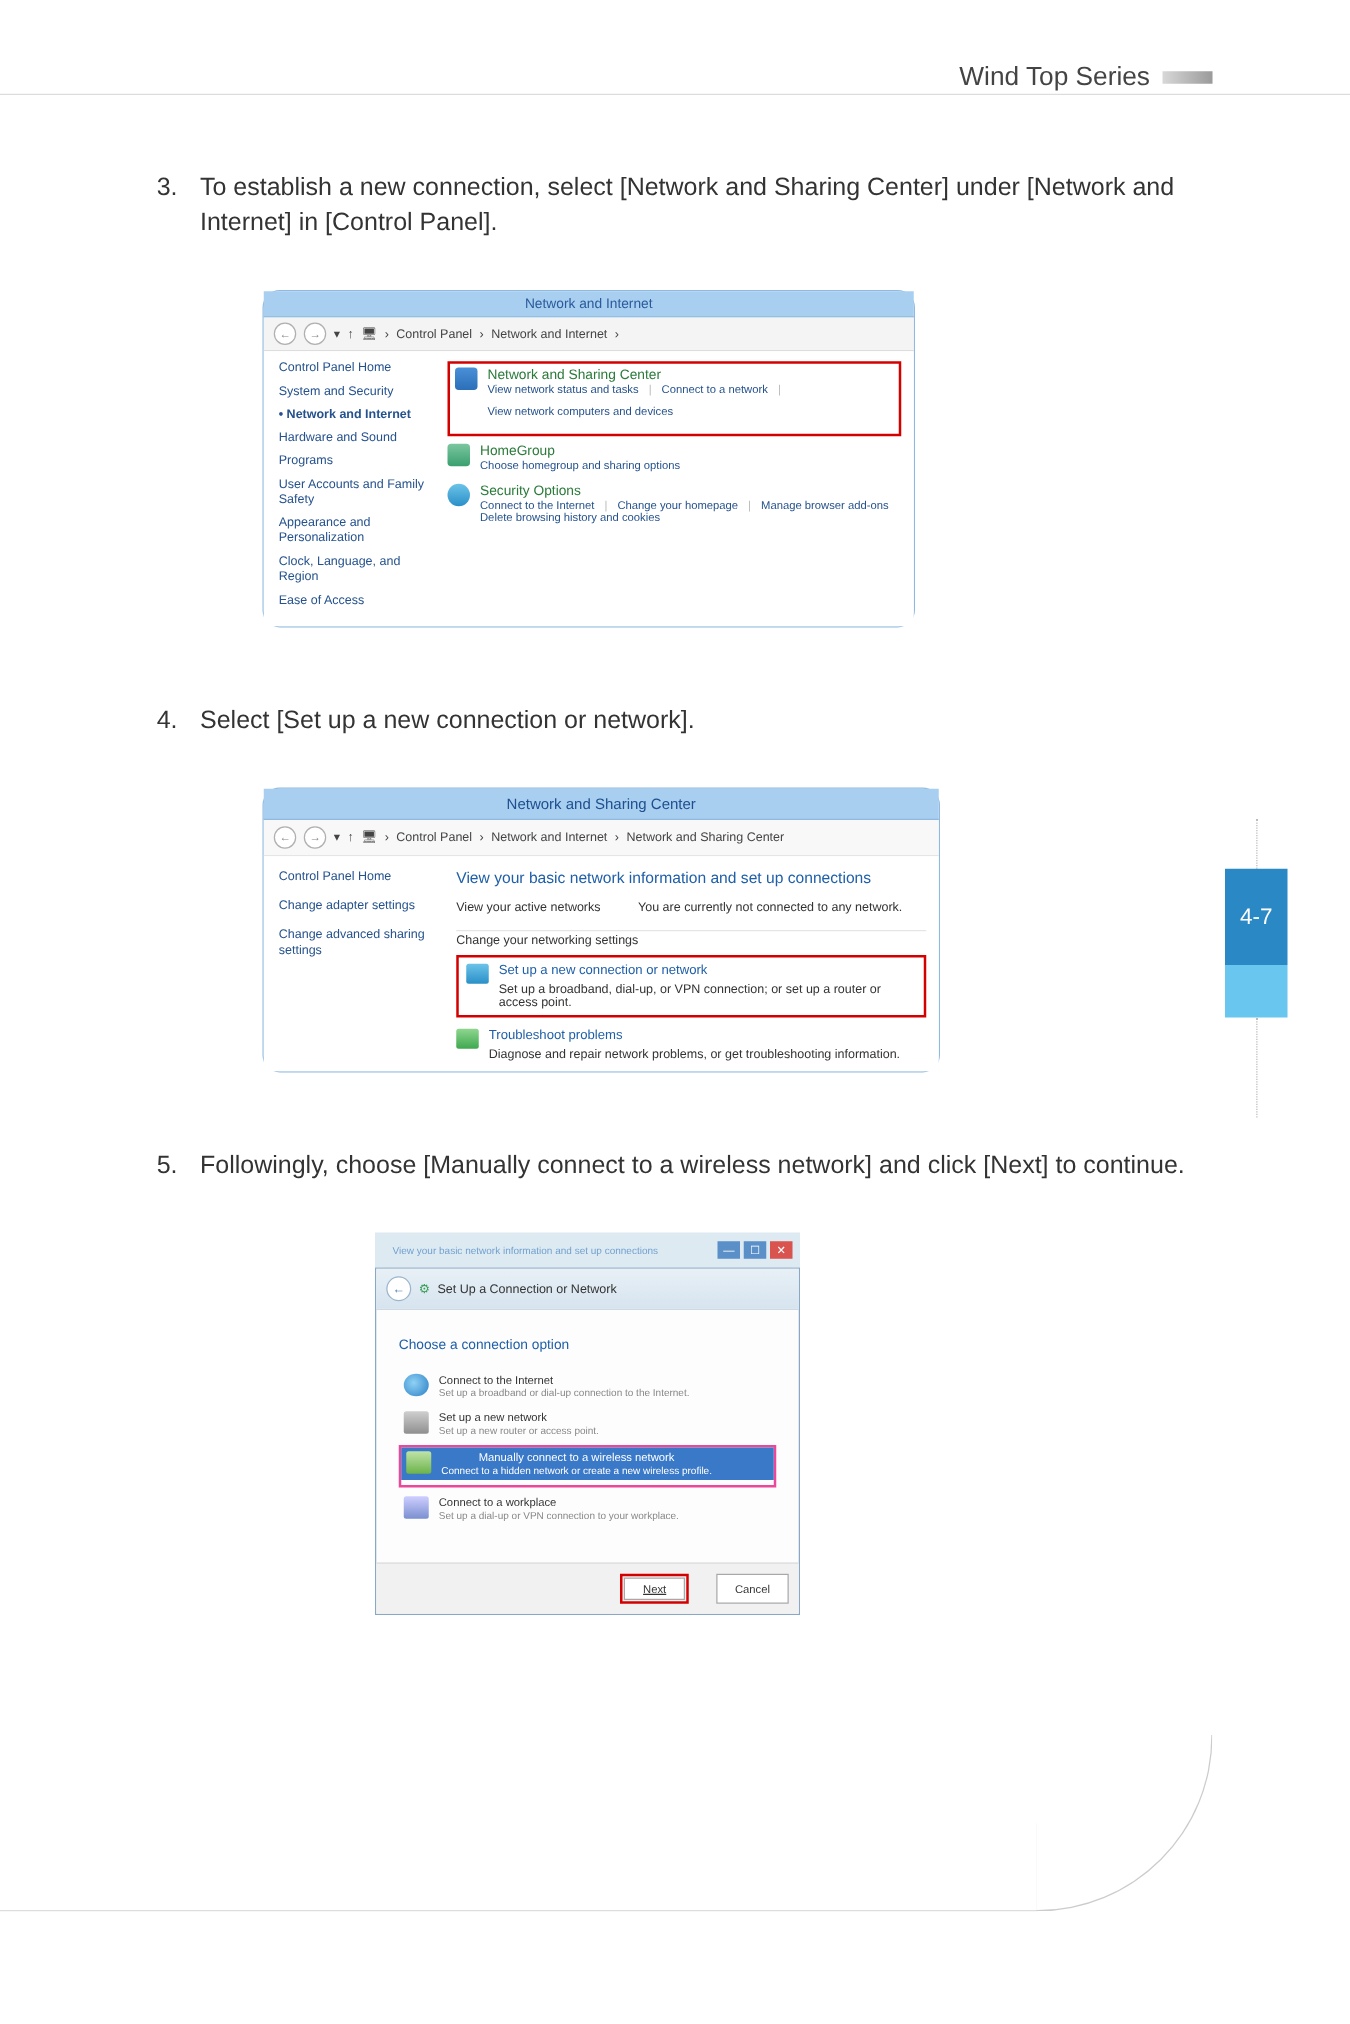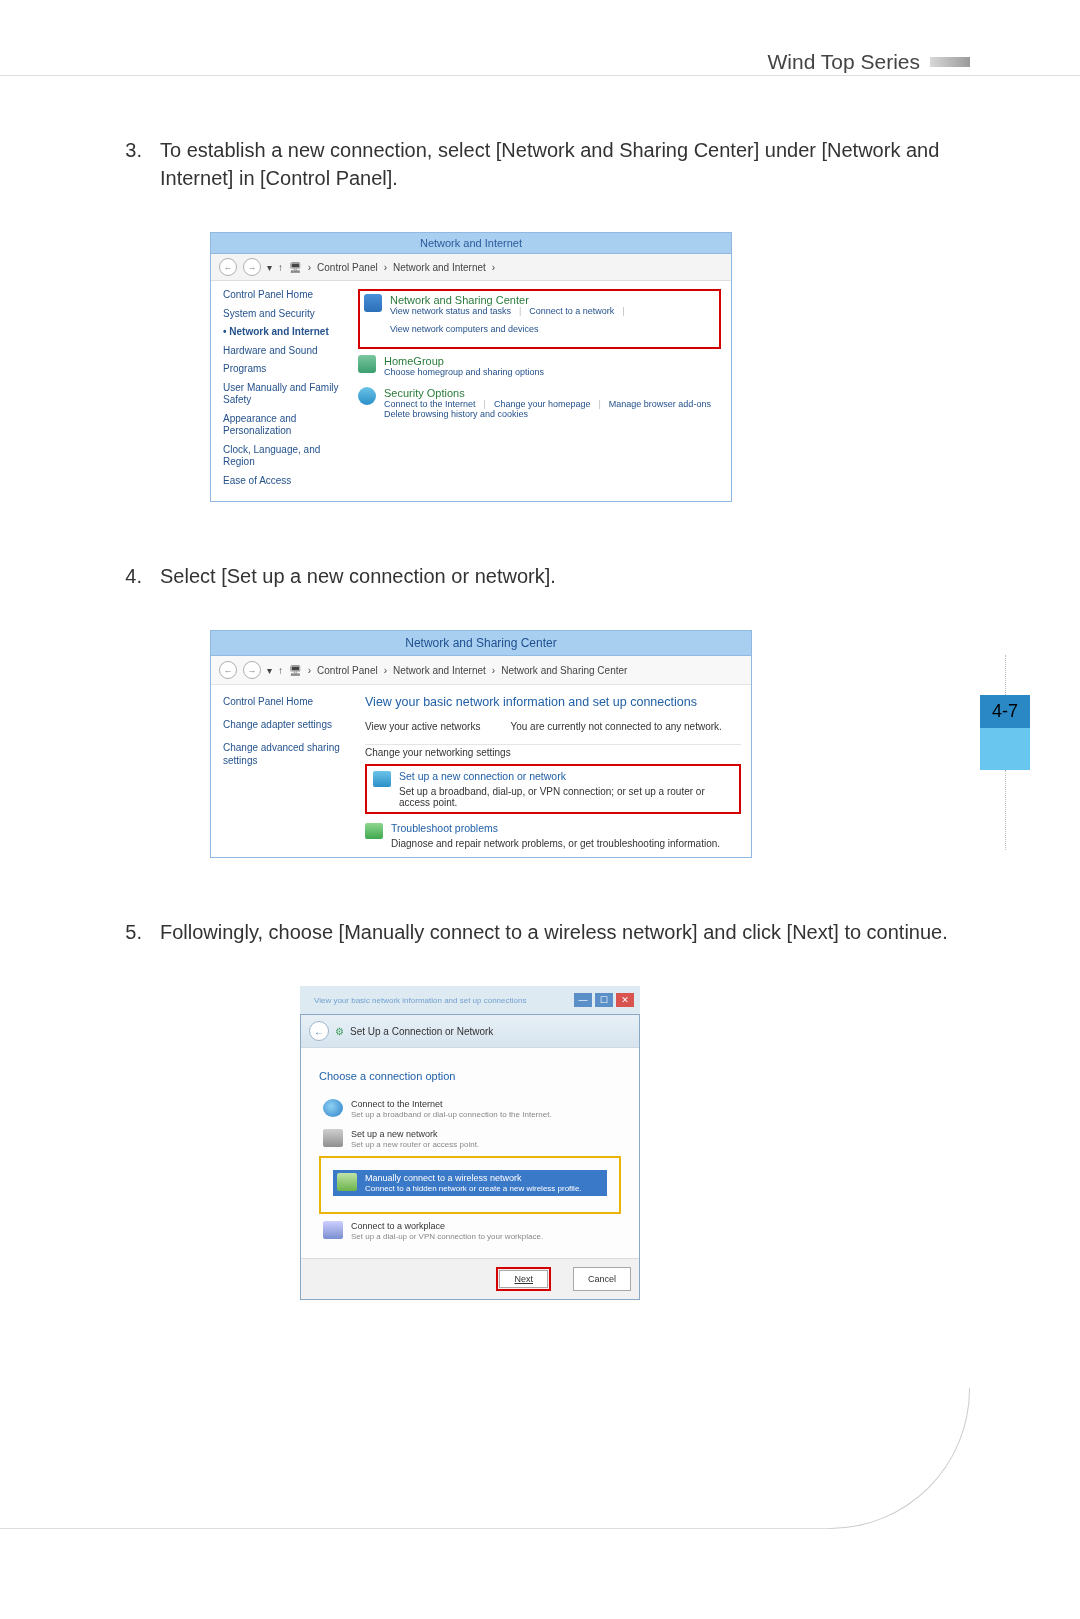--- a/index.html
+++ b/index.html
@@ -3,21 +3,21 @@
 <meta charset="utf-8">
 <style>
   html, body { margin:0; padding:0; font-family: Arial, Helvetica, sans-serif; background:#fff; color:#2e2e2e; }
   .page { width:1080px; height:1619px; position:relative; box-sizing:border-box; }
   .header-area { position:absolute; top:50px; right:110px; display:flex; align-items:center; gap:10px; }
   .header-title { font-size:21px; color:#444; }
   .header-gradient { width:40px; height:10px; background:linear-gradient(to right,#d8d8d8,#9a9a9a); }
   .page-body { position:absolute; top:75px; left:0; right:0; border-top:1px solid #ddd; padding:60px 120px 40px 120px; }
   .step { display:flex; gap:18px; margin-bottom:40px; font-size:20px; color:#333; line-height:1.4; }
   .step-num { min-width:22px; text-align:right; }
-  .screenshot { margin:0 auto 60px auto; }
+  .screenshot { margin:0 auto 60px auto;border-radius:14px; }
   
   .ss1 { width:520px; font-size:10px; border:1px solid #8fb9e0; }
   .ss1-titlebar { background:#a8cfef; color:#2b5a9c; font-size:11px; padding:4px 0; text-align:center; border-bottom:1px solid #8fb9e0; }
   .ss1-nav { display:flex; align-items:center; gap:6px; padding:4px 8px; border-bottom:1px solid #ddd; background:#f4f4f4; color:#444; }
   .nav-btn { width:16px; height:16px; border:1px solid #b0b0b0; border-radius:50%; display:inline-flex; align-items:center; justify-content:center; font-size:9px; color:#888; background:#fff; }
   .ss1-body { display:flex; background:#fff; min-height:130px; }
   .ss1-side { width:125px; padding:8px 6px 8px 12px; border-right:0; color:#25528d; }
   .ss1-side div { margin-bottom:6px; line-height:1.25; }
   .ss1-side .active::before { content:"• "; color:#25528d; }
   .ss1-side .active { font-weight:bold; }
@@ -65,28 +65,28 @@
   .opt-icon { width:20px; height:18px; flex-shrink:0; border-radius:2px; }
   .ic-globe { background:radial-gradient(circle at 40% 40%,#8fd1f5,#2a7fc5); border-radius:50%; }
   .ic-router { background:linear-gradient(#cfcfcf,#8f8f8f); }
   .ic-wifi { background:linear-gradient(#bfe3a8,#6cb34a); }
   .ic-work { background:linear-gradient(#cfcfff,#7a8fd0); }
   .opt-t { color:#333; font-size:9px; }
   .opt-t .title { display:block; }
   .opt-sub { color:#888; font-size:8px; }
   .opt.selected { background:#3a78c8; }
   .opt.selected .opt-t, .opt.selected .opt-sub, .opt.selected .title { color:#fff; }
-  .redbox3 { border:2px solid #eab308; padding:12px; margin-bottom:4px; }
+  .redbox3 { border:2px solid #ec4899; padding:0; margin-bottom:4px;text-align:center; }
   .ss3-footer { background:#f1f1f1; border-top:1px solid #dcdcdc; padding:8px; display:flex; justify-content:flex-end; gap:22px; }
   .wbtn { border:1px solid #a8a8a8; background:#fff; padding:3px 14px; font-size:9px; color:#333; }
   .redbox-btn { border:2px solid #d40000; padding:1px; display:inline-block; }
   
   .page-tab { position:absolute; right:50px; top:655px; width:50px; }
   .tab-dots { width:1px; height:40px; border-left:1.5px dotted #bbb; margin-left:25px; }
-  .tab-num { background:#2a88c5; color:#000000; font-size:18px; text-align:center; padding:6px 0; width:50px; }
+  .tab-num { background:#2a88c5; color:#ffffff; font-size:18px; text-align:center; padding:28px 0; width:50px; }
   .tab-light { background:#69c6ee; height:42px; width:50px; }
   .tab-dots2 { width:1px; height:80px; border-left:1.5px dotted #bbb; margin-left:25px; }
   
   .curve { position:absolute; bottom:90px; right:110px; width:140px; height:140px; border-right:1px solid #ccc; border-bottom:1px solid #ccc; border-bottom-right-radius:140px; }
   .bottom-line { position:absolute; bottom:90px; left:0; right:250px; border-top:1px solid #ddd; height:0; }
   .sep { color:#bbb; }
 </style>
 </head>
 <body>
 
@@ -117,21 +117,21 @@
         <span>Network and Internet</span>
         <span>›</span>
       </div>
       <div class="ss1-body">
         <div class="ss1-side">
           <div>Control Panel Home</div>
           <div>System and Security</div>
           <div class="active">Network and Internet</div>
           <div>Hardware and Sound</div>
           <div>Programs</div>
-          <div>User Manually and Family Safety</div>
+          <div>User Accounts and Family Safety</div>
           <div>Appearance and Personalization</div>
           <div>Clock, Language, and Region</div>
           <div>Ease of Access</div>
         </div>
         <div class="ss1-main">
           <div class="redbox1">
             <div class="ss1-section">
               <div class="ss1-icon ic-net"></div>
               <div>
                 <div class="ss1-section-title">Network and Sharing Center</div>

